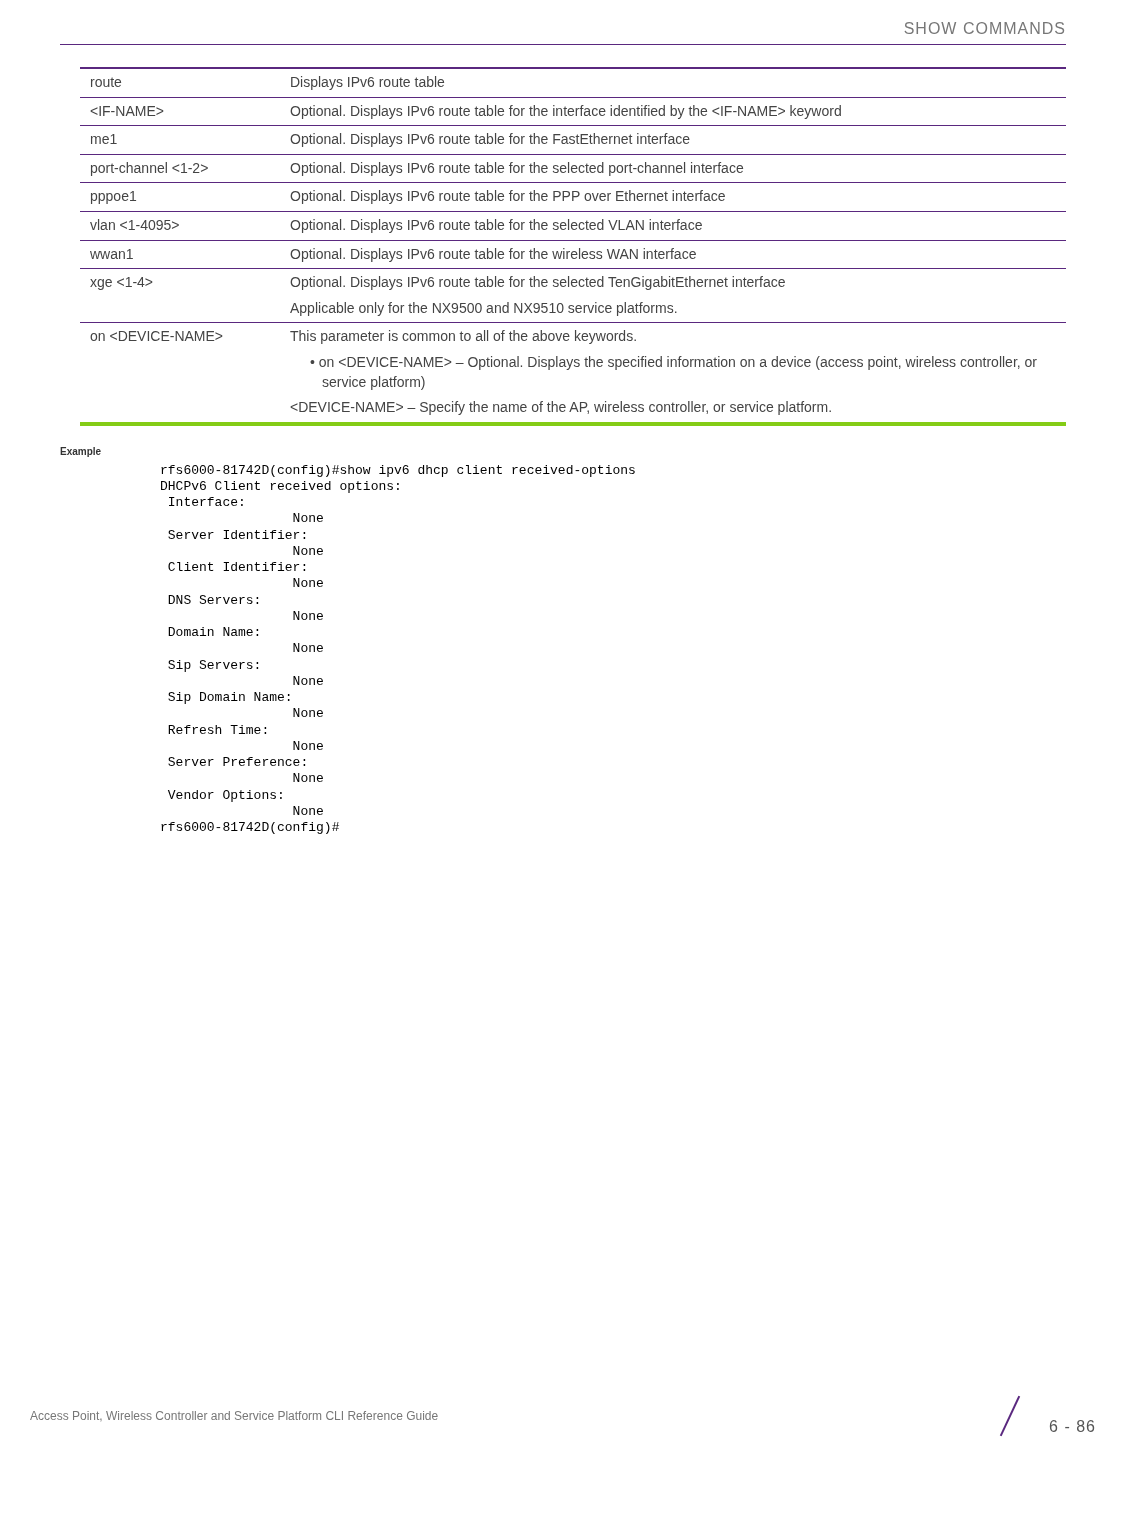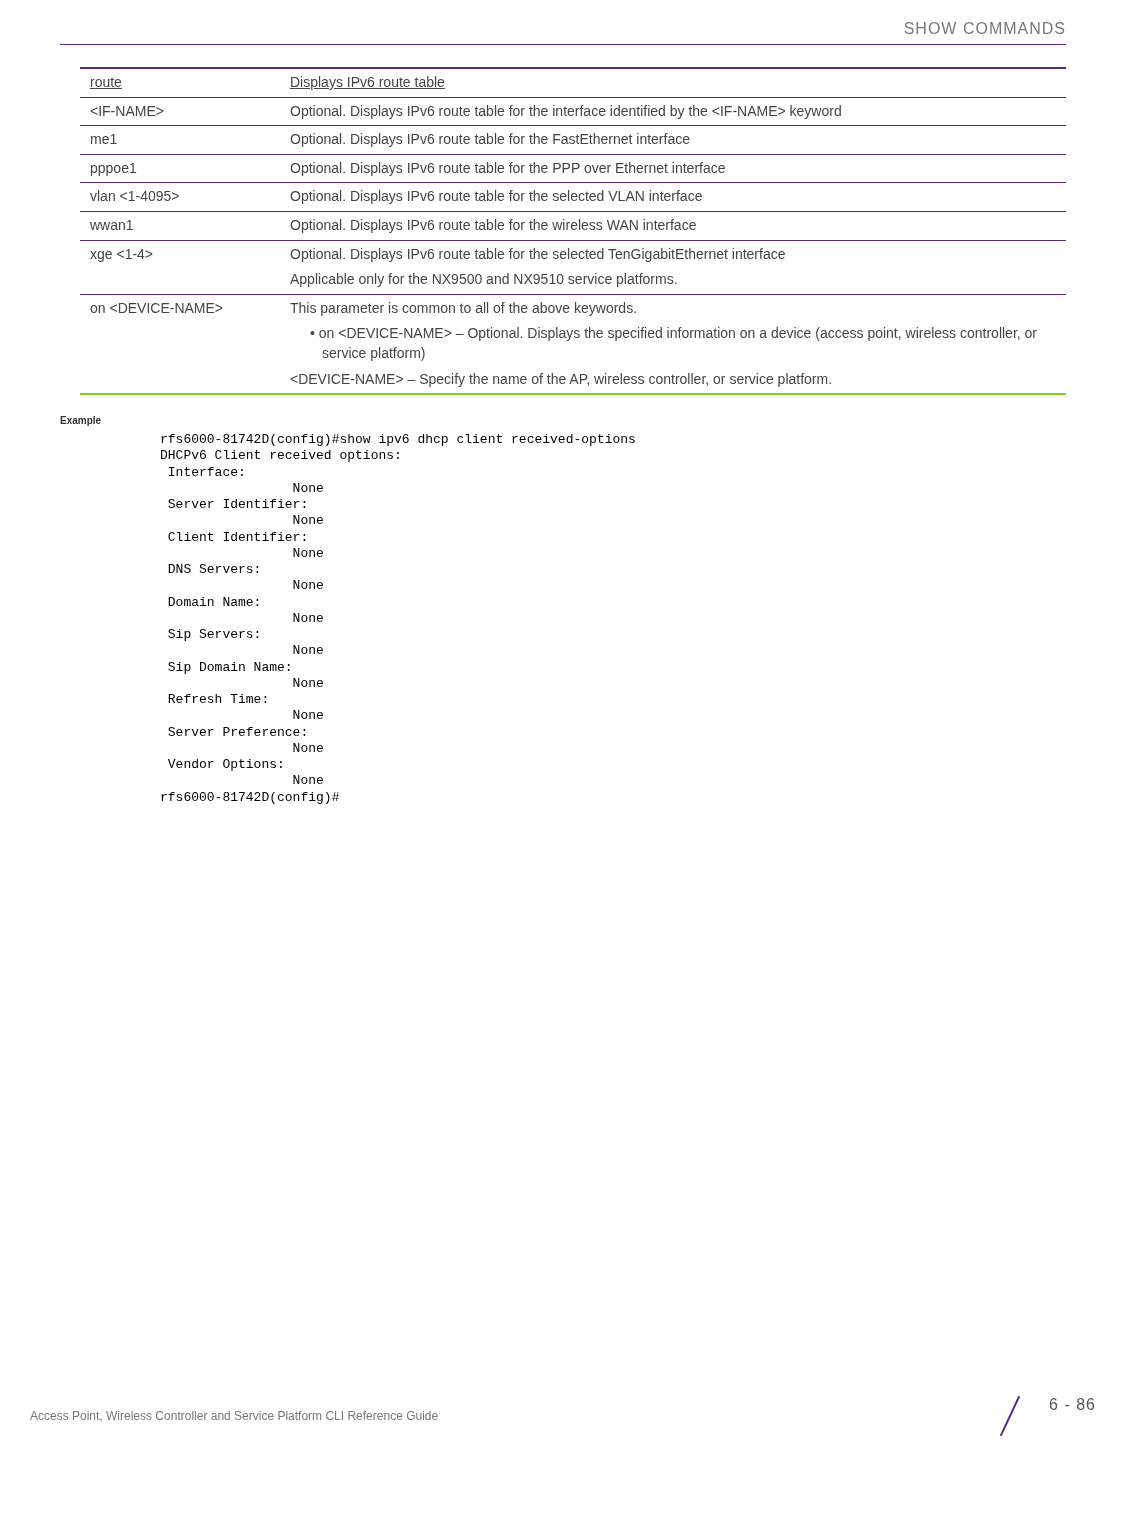--- a/index.html
+++ b/index.html
@@ -39,24 +39,23 @@
     border-bottom: 1px solid #5a287f;
     padding: 4px 10px;
     vertical-align: top;
     line-height: 1.4;
   }
   table.param-table td:first-child {
     width: 180px;
   }
   table.param-table tr:first-child td {
     border-top: 2px solid #5a287f;
-    text-decoration: underline;
   }
   table.param-table tr:last-child td {
-    border-bottom: 2px solid #84cc16;
+    border-bottom: 4px solid #84cc16;
   }
   .bullet-item {
     margin: 6px 0 6px 20px;
     text-indent: -12px;
     padding-left: 12px;
   }
   .bullet-item::before {
     content: "• ";
   }
   .sub-para {
@@ -81,21 +80,21 @@
     left: 30px;
     right: 30px;
     display: flex;
     align-items: center;
     justify-content: space-between;
     font-size: 12px;
     color: #777;
   }
   .footer .page-num-box {
     display: flex;
-    align-items: flex-start;
+    align-items: flex-end;
     gap: 20px;
   }
   .footer .slash {
     width: 40px;
     height: 40px;
     position: relative;
   }
   .footer .slash::before {
     content: "";
     position: absolute;
@@ -127,20 +126,24 @@
         </tr>
         <tr>
           <td>&lt;IF-NAME&gt;</td>
           <td>Optional. Displays IPv6 route table for the interface identified by the &lt;IF-NAME&gt; keyword</td>
         </tr>
         <tr>
           <td>me1</td>
           <td>Optional. Displays IPv6 route table for the FastEthernet interface</td>
         </tr>
         <tr>
+          <td>port-channel &lt;1-2&gt;</td>
+          <td>Optional. Displays IPv6 route table for the selected port-channel interface</td>
+        </tr>
+        <tr>
           <td>pppoe1</td>
           <td>Optional. Displays IPv6 route table for the PPP over Ethernet interface</td>
         </tr>
         <tr>
           <td>vlan &lt;1-4095&gt;</td>
           <td>Optional. Displays IPv6 route table for the selected VLAN interface</td>
         </tr>
         <tr>
           <td>wwan1</td>
           <td>Optional. Displays IPv6 route table for the wireless WAN interface</td>

